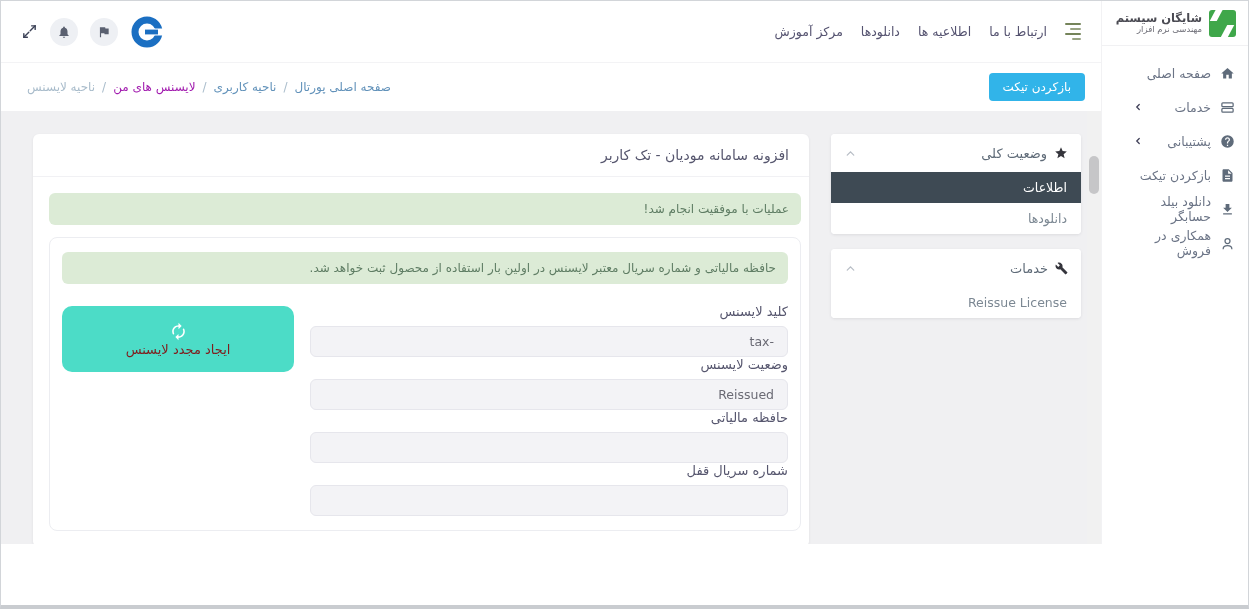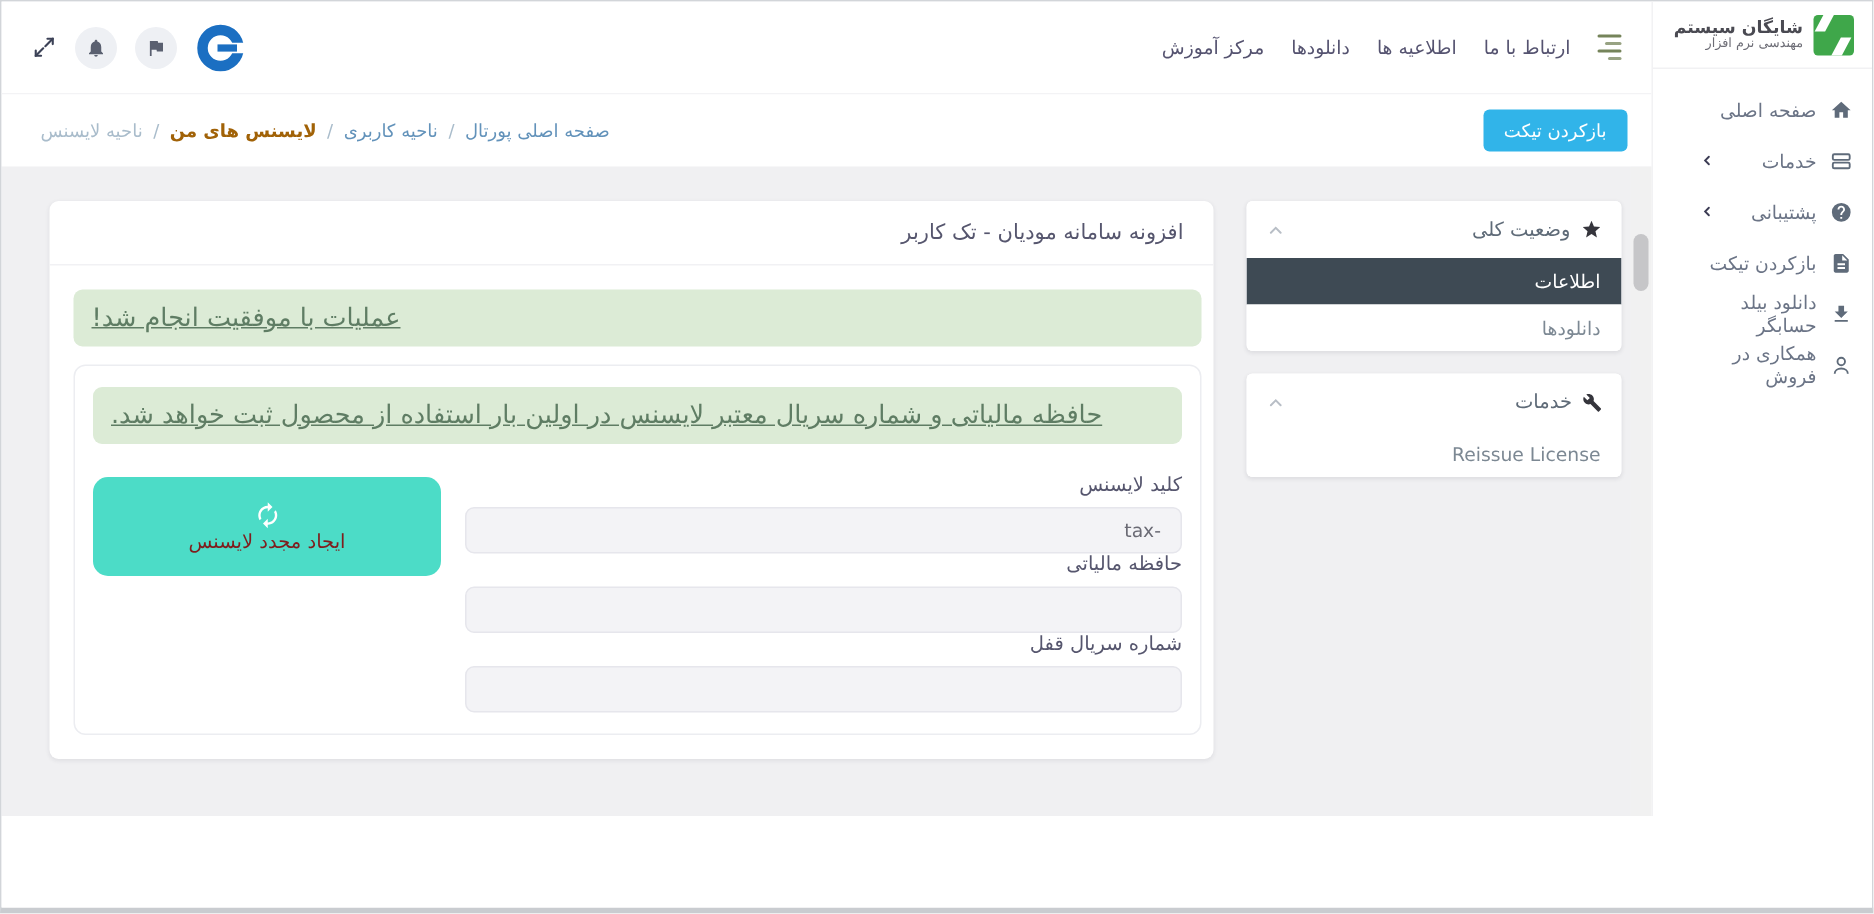--- a/index.html
+++ b/index.html
@@ -21,31 +21,31 @@
   .topbar-right{display:flex;direction:rtl;align-items:center;gap:18px;}
   .top-link{font-size:12.5px;color:#555370;text-decoration:none;cursor:pointer;}
   .hamburger{display:flex;flex-direction:column;gap:3px;align-items:flex-end;background:none;border:none;cursor:pointer;direction:ltr;}
   .hamburger i{display:block;height:2px;background:var(--hamburger-green);border-radius:1px;}
   .hamburger i:nth-child(1){width:16px}.hamburger i:nth-child(2){width:11px;opacity:.75}
   .hamburger i:nth-child(3){width:16px}.hamburger i:nth-child(4){width:9px;opacity:.75}
   
   .crumb-bar{height:48px;background:#fff;display:flex;align-items:center;justify-content:space-between;padding:0 16px 0 26px;}
   .breadcrumb{direction:rtl;display:flex;align-items:center;gap:7px;font-size:12px;}
   .crumb{color:var(--breadcrumb-link);text-decoration:none;cursor:pointer;}
-  .crumb.bold{font-weight:bold;color:#a16207;}
+  .crumb.bold{font-weight:normal;color:#a21caf;}
   .crumb.current{color:var(--breadcrumb-current);cursor:default;}
   .crumb-sep{color:#a9bccb;}
   .open-ticket{background:var(--accent-cyan);color:#fff;border:none;border-radius:4px;font-size:12px;padding:7px 14px;cursor:pointer;}
   
   .content{position:relative;flex:1;background:#f0f0f2;display:flex;align-items:flex-start;padding:23px 20px 0 32px;overflow:hidden;}
   .card{width:776px;background:#fff;border-radius:6px;box-shadow:0 1px 3px rgba(40,40,60,.08);}
   .card-header{padding:13px 20px;border-bottom:1px solid #f1f1f4;}
   .card-title{font-size:14px;font-weight:normal;color:#56566e;text-align:right;direction:rtl;}
   .card-body{padding:16px 8px 16px 16px;}
-  .alert-success{background:var(--success-bg);color:var(--success-text);font-size:17px;text-align:left;direction:rtl;padding:9px 12px;border-radius:6px;text-decoration:underline;}
+  .alert-success{background:var(--success-bg);color:var(--success-text);font-size:12px;text-align:right;direction:rtl;padding:9px 12px;border-radius:6px;}
   .inner-card{border:1px solid #ecedf1;border-radius:8px;padding:14px 12px;margin-top:12px;}
   .form-row{display:flex;gap:16px;margin-top:20px;align-items:flex-start;}
   .btn-col{width:232px;padding-top:2px;}
   .reissue-btn{width:100%;height:66px;background:var(--accent-teal);border:none;border-radius:10px;color:#7f1d1d;font-size:13px;display:flex;flex-direction:column;align-items:center;justify-content:center;gap:1px;cursor:pointer;}
   .fields{flex:1;direction:rtl;}
   .field-group{}
   .field-label{display:block;font-size:13px;color:#56566e;margin-bottom:7px;}
   .field-input{width:100%;height:31px;background:#f3f3f6;border:1px solid #e6e6ec;border-radius:6px;direction:ltr;text-align:right;padding:0 13px;font-size:12.5px;color:#6a6a74;outline:none;}
   
   .panel-col{width:250px;margin-left:22px;display:flex;flex-direction:column;gap:15px;}
@@ -158,20 +158,24 @@
                     </span>
                     <span>ایجاد مجدد لایسنس</span>
                   </button>
                 </div>
                 <div class="fields">
                   <div class="field-group">
                     <label class="field-label">کلید لایسنس</label>
                     <input class="field-input" readonly="" value="tax-" style="">
                   </div>
                   <div class="field-group">
+                    <label class="field-label">وضعیت لایسنس</label>
+                    <input class="field-input" readonly="" value="Reissued" style="">
+                  </div>
+                  <div class="field-group">
                     <label class="field-label">حافظه مالیاتی</label>
                     <input class="field-input" readonly="" value="" style="">
                   </div>
                   <div class="field-group">
                     <label class="field-label">شماره سریال قفل</label>
                     <input class="field-input" readonly="" value="" style="">
                   </div>
                 </div>
               </div>
             </div>

